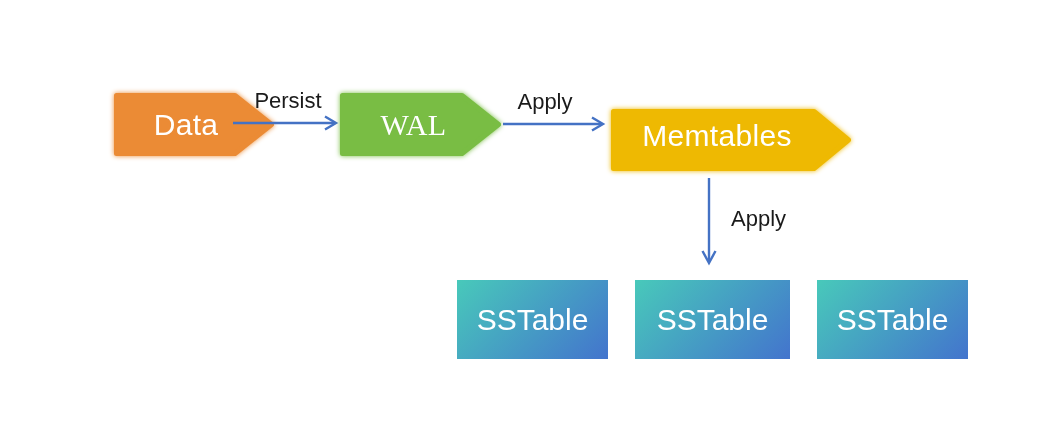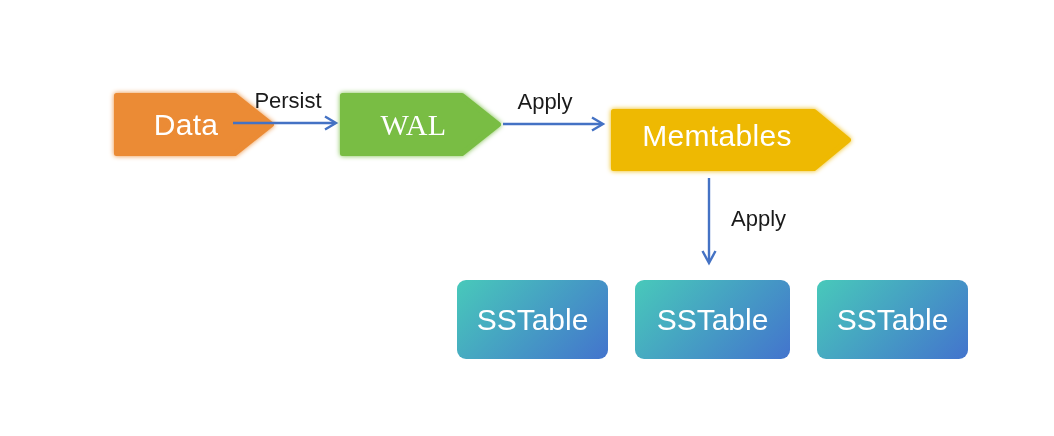--- a/index.html
+++ b/index.html
@@ -42,21 +42,20 @@
   }
   
   .box {
     position: absolute;
     background: linear-gradient(135deg, var(--g1) 0%, var(--g2) 100%);
     display: flex;
     align-items: center;
     justify-content: center;
     color: #ffffff;
     font-size: 30px;
-    border-radius: 9px;
   }
   
   .arrow {
     position: absolute;
   }
   .arrow line, .arrow polyline {
     stroke: var(--arrow);
     stroke-width: 2.4;
     fill: none;
   }

